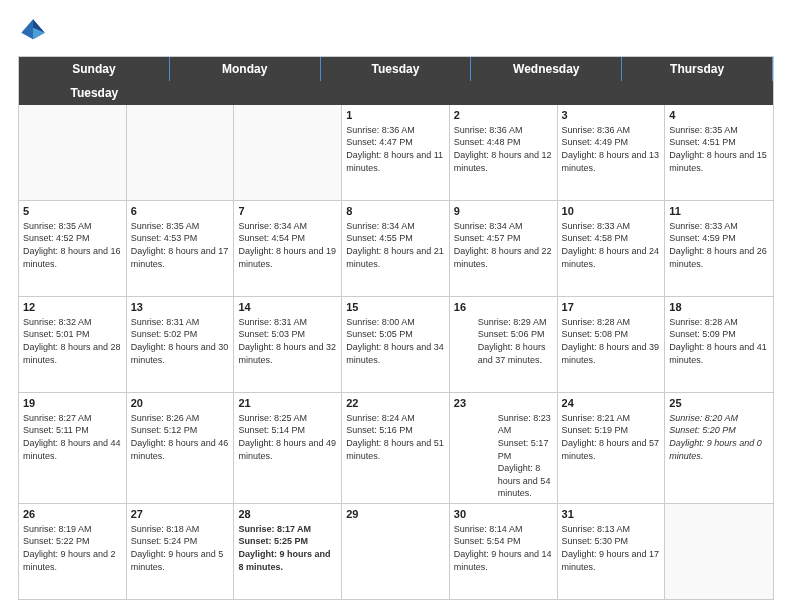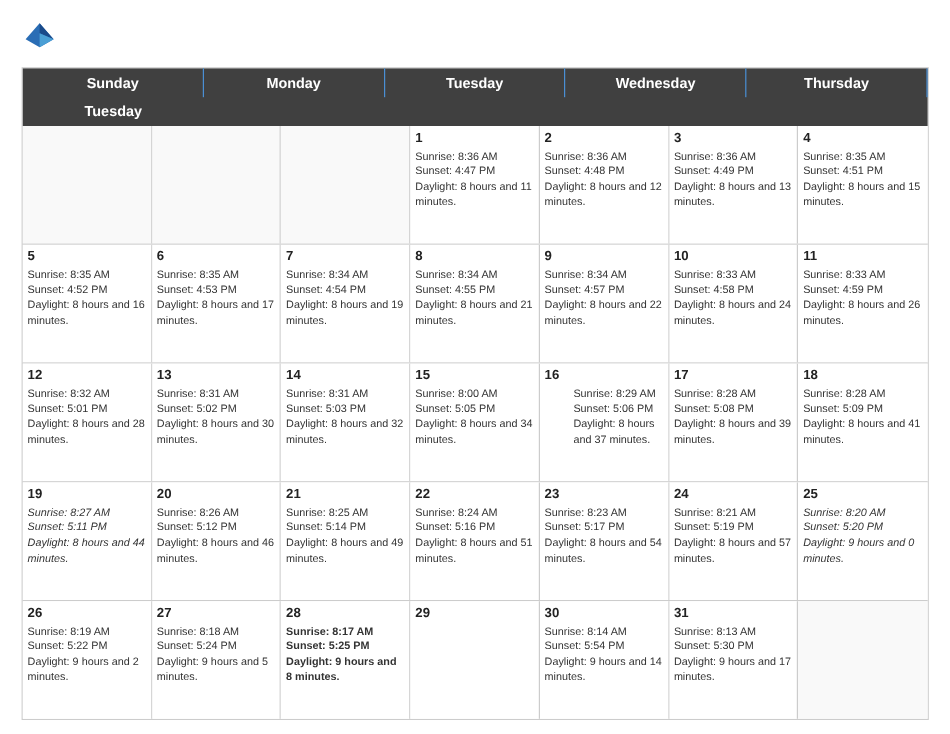--- a/index.html
+++ b/index.html
@@ -252,21 +252,21 @@
           <div class="cal-cell">
             <span class="day-num">18</span>
             <div class="sun-info" style="white-space: pre-line;">Sunrise: 8:28 AM
 Sunset: 5:09 PM
 Daylight: 8 hours and 41 minutes.</div>
           </div>
         </div>
         <div class="cal-row">
           <div class="cal-cell">
             <span class="day-num">19</span>
-            <div class="sun-info" style="white-space: pre-line; font-style: italic;">Sunrise: 8:27 AM
+            <div class="sun-info" style="white-space: pre-line;">Sunrise: 8:27 AM
 Sunset: 5:11 PM
 Daylight: 8 hours and 44 minutes.</div>
           </div>
           <div class="cal-cell">
             <span class="day-num">20</span>
             <div class="sun-info" style="white-space: pre-line;">Sunrise: 8:26 AM
 Sunset: 5:12 PM
 Daylight: 8 hours and 46 minutes.</div>
           </div>
           <div class="cal-cell">
@@ -276,21 +276,21 @@
 Daylight: 8 hours and 49 minutes.</div>
           </div>
           <div class="cal-cell">
             <span class="day-num">22</span>
             <div class="sun-info" style="white-space: pre-line;">Sunrise: 8:24 AM
 Sunset: 5:16 PM
 Daylight: 8 hours and 51 minutes.</div>
           </div>
           <div class="cal-cell">
             <span class="day-num">23</span>
-            <div class="sun-info" style="white-space: pre-line;">Sunrise: 8:23 AM
+            <div class="sun-info" style="white-space: pre-line; margin-left: 44px;">Sunrise: 8:23 AM
 Sunset: 5:17 PM
 Daylight: 8 hours and 54 minutes.</div>
           </div>
           <div class="cal-cell">
             <span class="day-num">24</span>
             <div class="sun-info" style="white-space: pre-line;">Sunrise: 8:21 AM
 Sunset: 5:19 PM
 Daylight: 8 hours and 57 minutes.</div>
           </div>
           <div class="cal-cell">

